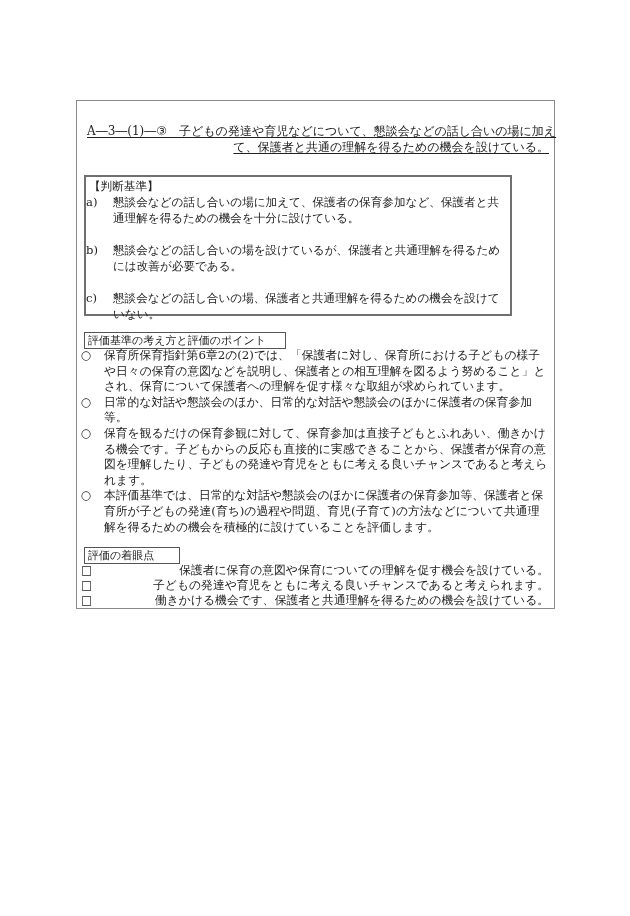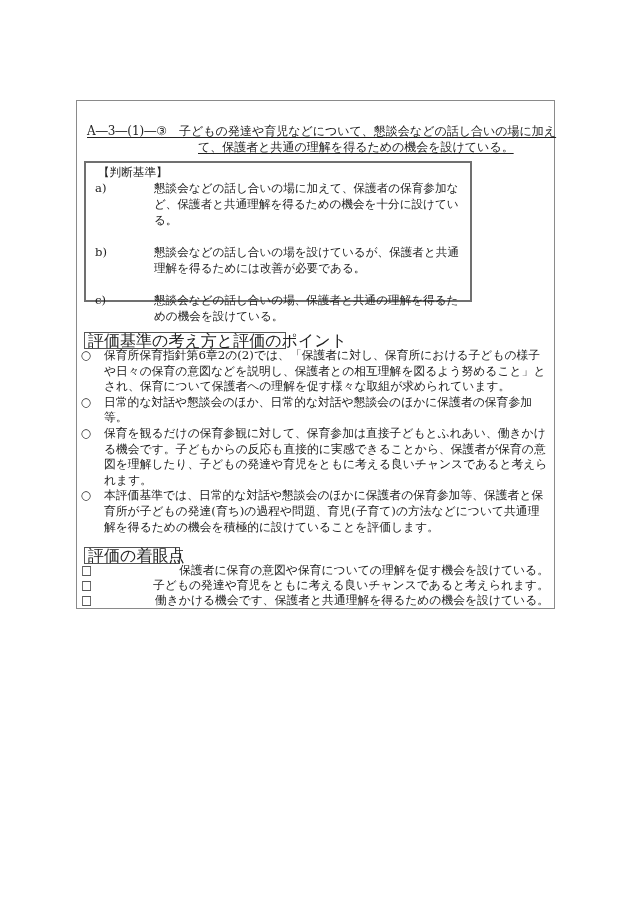--- a/index.html
+++ b/index.html
@@ -3,30 +3,30 @@
   <meta charset="utf-8">
   <style>
     html, body { margin: 0; padding: 0; background: #ffffff; }
     body { width: 630px; height: 916px; position: relative; overflow: hidden;
       font-family: "DejaVu Serif", "Liberation Serif", serif; color: #222; }
     .page-box { position: absolute; left: 76px; top: 100px; width: 479px; height: 509px;
       border: 1px solid #8a8a8a; box-sizing: border-box; }
     .title { position: absolute; left: 10px; top: 22px; width: 462px; font-size: 12px; line-height: 16px; }
     .title-line { display: block; text-decoration: underline; text-underline-offset: 2px; white-space: nowrap; }
     .title-line.l1 { text-align: center; text-decoration: underline; }
-    .title-line.l2 { text-align: left; padding-left: 111px; }
-    .criteria-box { position: absolute; left: 7px; top: 60px; width: 388px; height: 141px;
-      border: 2px solid #707070; box-sizing: border-box; padding: 1px 4px 0 9px; font-size: 11.6px; line-height: 16px; }
+    .title-line.l2 { text-align: right; padding-left: 111px; }
+    .criteria-box { position: absolute; left: 7px; top: 74px; width: 428px; height: 141px;
+      border: 2px solid #707070; box-sizing: border-box; padding: 1px 4px 0 0; font-size: 11.6px; line-height: 16px; }
     .criteria-heading { display: block; padding-left: 3px; }
     .crit-item { display: flex; margin-bottom: 16px; }
     .crit-item:last-child { margin-bottom: 0; }
     .crit-mark { width: 27px; flex: 0 0 27px; }
-    .crit-text { flex: 1; margin-left: 32px; }
+    .crit-text { flex: 1; }
     .section-label { position: absolute; left: 7px; border: 1px solid #555; padding: 0 3px;
-      font-size: 16px; line-height: 15px; white-space: nowrap; box-sizing: border-box; }
+      font-size: 11px; line-height: 15px; white-space: nowrap; box-sizing: border-box; }
     .label-points { top: 231px; width: 202px; }
     .label-focus { top: 446px; width: 96px; }
     .points-list { position: absolute; left: 4px; top: 247px; width: 468px; font-size: 11.8px; line-height: 15.6px; }
     .point { display: flex; }
     .point-mark { width: 23px; flex: 0 0 23px; }
     .point-text { flex: 1; }
     .focus-list { position: absolute; left: 4px; top: 462px; width: 468px; font-size: 11.8px; line-height: 14.8px; }
     .focus-item { display: flex; }
     .focus-mark { width: 23px; flex: 0 0 23px; }
     .focus-text { flex: 1; white-space: nowrap; text-align: right; }
@@ -46,21 +46,21 @@
     <div class="crit-item">
       <span class="crit-mark">a)</span>
       <span class="crit-text">懇談会などの話し合いの場に加えて、保護者の保育参加など、保護者と共通理解を得るための機会を十分に設けている。</span>
     </div>
     <div class="crit-item">
       <span class="crit-mark">b)</span>
       <span class="crit-text">懇談会などの話し合いの場を設けているが、保護者と共通理解を得るためには改善が必要である。</span>
     </div>
     <div class="crit-item">
       <span class="crit-mark">c)</span>
-      <span class="crit-text">懇談会などの話し合いの場、保護者と共通の理解を得るための機会を設けている。</span>
+      <span class="crit-text">懇談会などの話し合いの場、保護者と共通理解を得るための機会を設けていない。</span>
     </div>
   </div>
 
   <div class="section-label label-points">評価基準の考え方と評価のポイント</div>
 
   <div class="points-list">
     <div class="point">
       <span class="point-mark">○</span>
       <span class="point-text">保育所保育指針第6章2の(2)では、「保護者に対し、保育所における子どもの様子や日々の保育の意図などを説明し、保護者との相互理解を図るよう努めること」とされ、保育について保護者への理解を促す様々な取組が求められています。</span>
     </div>

